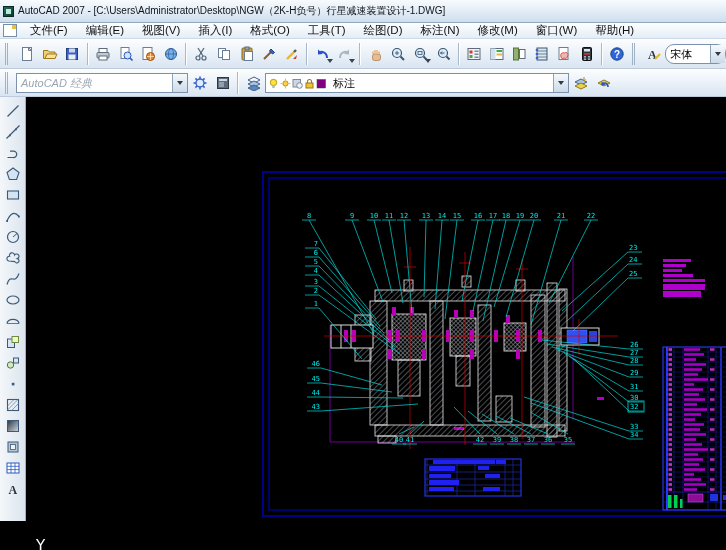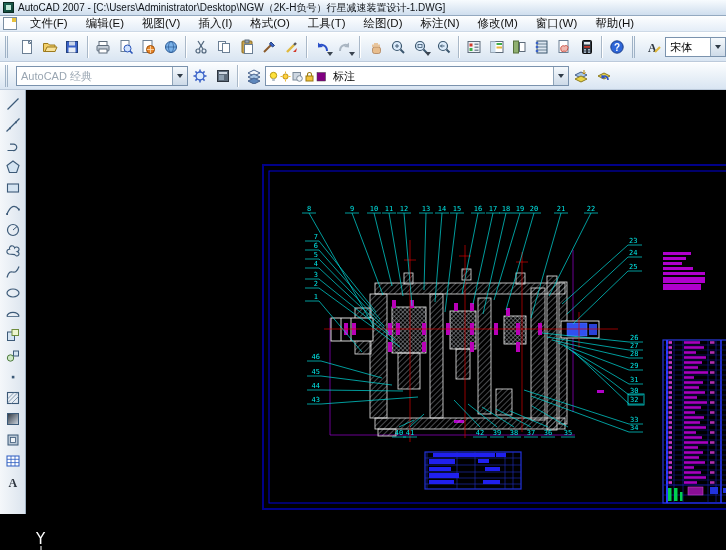--- a/index.html
+++ b/index.html
@@ -1,34 +1,34 @@
 <!DOCTYPE html>
 <html><head>
 <meta charset="utf-8">
 <style>
   html,body{margin:0;padding:0;background:#000;}
   body{width:726px;height:550px;overflow:hidden;font-family:"Liberation Sans",sans-serif;-webkit-font-smoothing:antialiased;}
-  .titlebar{height:16px;background:linear-gradient(#f7fbfe,#cfdeee);border-bottom:1px solid #93a9c0;display:flex;align-items:center;gap:4px;padding-left:3px;font-size:10px;color:#101418;box-sizing:border-box;}
+  .titlebar{height:23px;background:linear-gradient(#f7fbfe,#cfdeee);border-bottom:1px solid #93a9c0;display:flex;align-items:center;gap:4px;padding-left:3px;font-size:10px;color:#101418;box-sizing:border-box;}
   .titlebar .ttext{white-space:nowrap;overflow:hidden;}
   .appicon{width:11px;height:11px;background:linear-gradient(135deg,#1f6b5a,#0d3d33);border:1px solid #0a2a22;box-sizing:border-box;position:relative;}
   .appicon:after{content:"";position:absolute;left:2px;top:2px;width:5px;height:5px;background:#bfe8d8;}
   .menubar{height:16px;background:linear-gradient(#fdfeff,#e4edf7);display:flex;align-items:center;font-size:11.5px;color:#111;box-sizing:border-box;border-bottom:1px solid #cdd9e6;}
   .docicon{width:14px;height:13px;margin:0 4px 0 3px;background:#fff;border:1px solid #7a8ea2;position:relative;box-sizing:border-box;}
   .docicon:after{content:"";position:absolute;right:0;top:0;width:4px;height:4px;background:#e8c23c;}
   .menu-item{padding:14px 9px;line-height:15px;cursor:default;}
   .tbar{background:linear-gradient(#fbfdfe,#d9e5f2);border-top:1px solid #fff;border-bottom:1px solid #bccadb;display:flex;align-items:center;padding-left:2px;box-sizing:border-box;}
   #tb1{height:30px;}
   #tb2{height:28px;}
   .thandle{width:4px;height:22px;border-left:3px double #9fb2c6;margin:0 4px 0 3px;}
   .tsep{width:0;height:22px;border-left:1px solid #a9b8c8;border-right:1px solid #fff;margin:0 3px;}
   .tbtn{width:23px;height:24px;display:flex;align-items:center;justify-content:center;background:transparent;border:1px solid transparent;padding:0;position:relative;}
   .tbtn .dd{position:absolute;right:0px;bottom:2px;width:0;height:0;border-left:3px solid transparent;border-right:3px solid transparent;border-top:4px solid #3a4450;}
   .combo{height:20px;background:#fff;border:1px solid #7a92ad;display:flex;align-items:center;box-sizing:border-box;font-size:11px;position:relative;}
   .combo .ctext{flex:1;padding:0 4px;white-space:nowrap;overflow:hidden;}
-  .combo .gray{color:#9aa6b2;}
+  .combo .gray{color:#9aa6b2;font-style:italic;}
   .cbtn{width:15px;height:100%;background:linear-gradient(#f5f9fc,#cddae8);border-left:1px solid #8fa4b8;display:flex;align-items:center;justify-content:center;box-sizing:border-box;}
   .tri{width:0;height:0;border-left:3.5px solid transparent;border-right:3.5px solid transparent;border-top:4.5px solid #2e3a46;}
   .lmini{display:flex;align-items:center;gap:1px;padding:0 2px;}
   .main{position:relative;height:462px;background:#000;}
   .lefttb{position:absolute;left:0;top:0;width:26px;height:424px;background:linear-gradient(90deg,#f4f7fa,#dbe4ee);border-right:1px solid #9fb0c0;box-sizing:border-box;display:flex;flex-direction:column;align-items:center;padding-top:3px;z-index:2;}
   .ltbtn{width:22px;height:21px;display:flex;align-items:center;justify-content:center;background:transparent;border:1px solid transparent;padding:0;}
   #cad{position:absolute;left:26px;top:0;}
   .ld{stroke:#00dede;stroke-width:0.7;}
   .ct{fill:#00eaea;font:7px "DejaVu Sans Mono",monospace;}
   .cb{fill:none;stroke:#00dede;stroke-width:0.8;}
@@ -247,21 +247,21 @@
         <text x="8" y="11.5" text-anchor="middle" font-size="10" font-weight="bold" fill="#fff" font-family="Liberation Sans, sans-serif">?</text>
       </svg>
     </button>
     <span class="thandle"></span>
     <button class="tbtn">
       <svg viewBox="0 0 16 16" width="16" height="16">
         <text x="2" y="13" font-size="12" font-weight="bold" fill="#2e3640" font-family="Liberation Serif, serif">A</text>
         <line x1="9" y1="13" x2="14" y2="8" stroke="#e0b93c" stroke-width="2.2"></line>
       </svg>
     </button>
-    <div class="combo" style="width: 62px;">
+    <div class="combo" style="width: 62px; border-radius: 9px;">
       <span class="ctext">宋体</span>
       <span class="cbtn">
         <span class="tri"></span>
       </span>
     </div>
   </div>
 
 <div class="tbar" id="tb2">
   <span class="thandle"></span>
   <div class="combo" style="width:172px">

